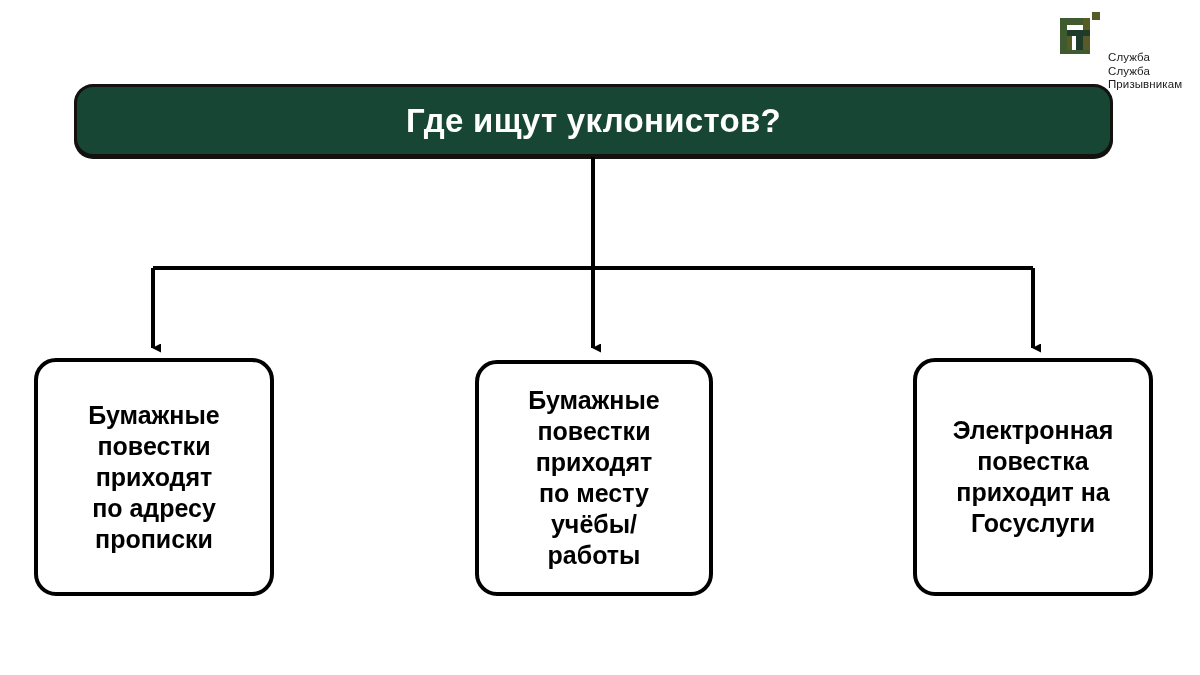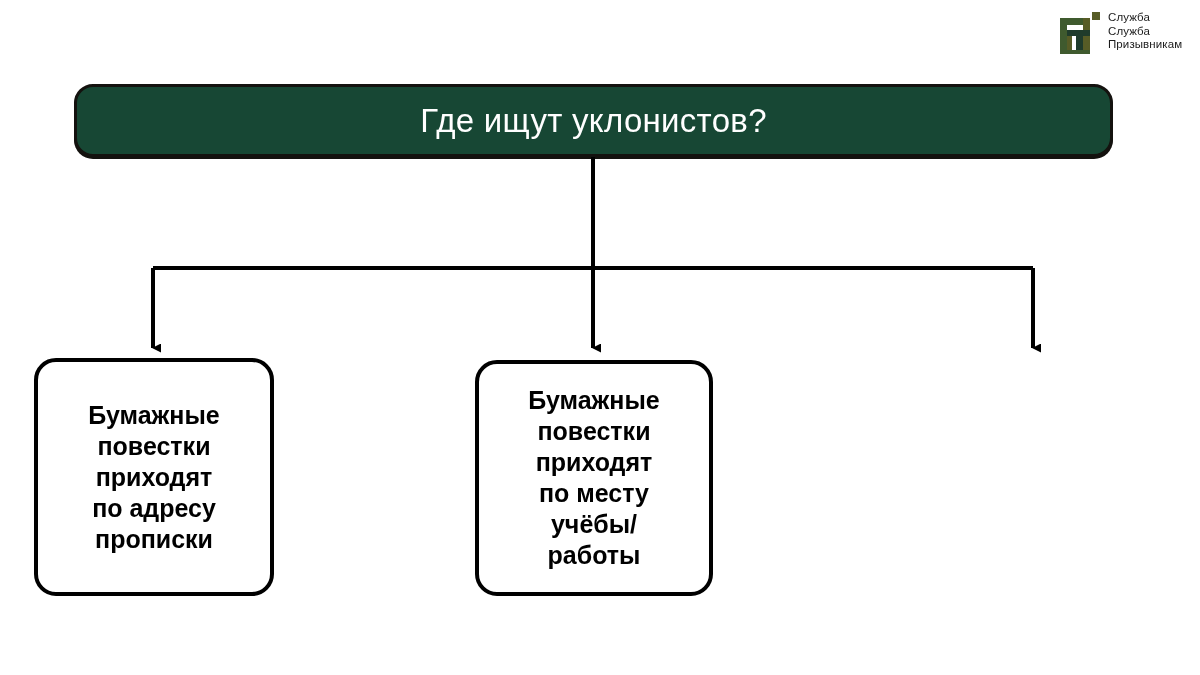--- a/index.html
+++ b/index.html
@@ -35,20 +35,21 @@
     flex: 0 0 44px;
   }
   #logo-text {
     margin-left: 6px;
     padding-top: 1px;
     font-size: 11.5px;
     line-height: 13.5px;
     color: #1b1b1b;
     letter-spacing: 0.1px;
     white-space: nowrap;
+    margin-top: 40px;
   }
   #logo-text div { display: block; }
 
   
   #title-banner {
     position: absolute;
     left: 74px;
     top: 84px;
     width: 1039px;
     height: 73px;
@@ -57,21 +58,21 @@
     border: 3px solid #14120f;
     border-radius: 19px;
     display: flex;
     align-items: center;
     justify-content: center;
     box-shadow: 0 2px 0 #14120f;
   }
   #title-text {
     color: #ffffff;
     font-size: 33px;
-    font-weight: normal;
+    font-weight: bold;
     letter-spacing: 0.3px;
     text-align: center;
   }
 
   
   #connectors {
     position: absolute;
     left: 0;
     top: 0;
     width: 1200px;
@@ -164,14 +165,20 @@
 
   <div id="box-2" class="node-box">
     <span class="node-label">Бумажные
 повестки
 приходят
 по месту
 учёбы/
 работы</span>
   </div>
 
+  <div id="box-3" class="node-box">
+    <span class="node-label">Электронная
+повестка
+приходит на
+Госуслуги</span>
+  </div>
 
 </div>
 
 </body></html>

